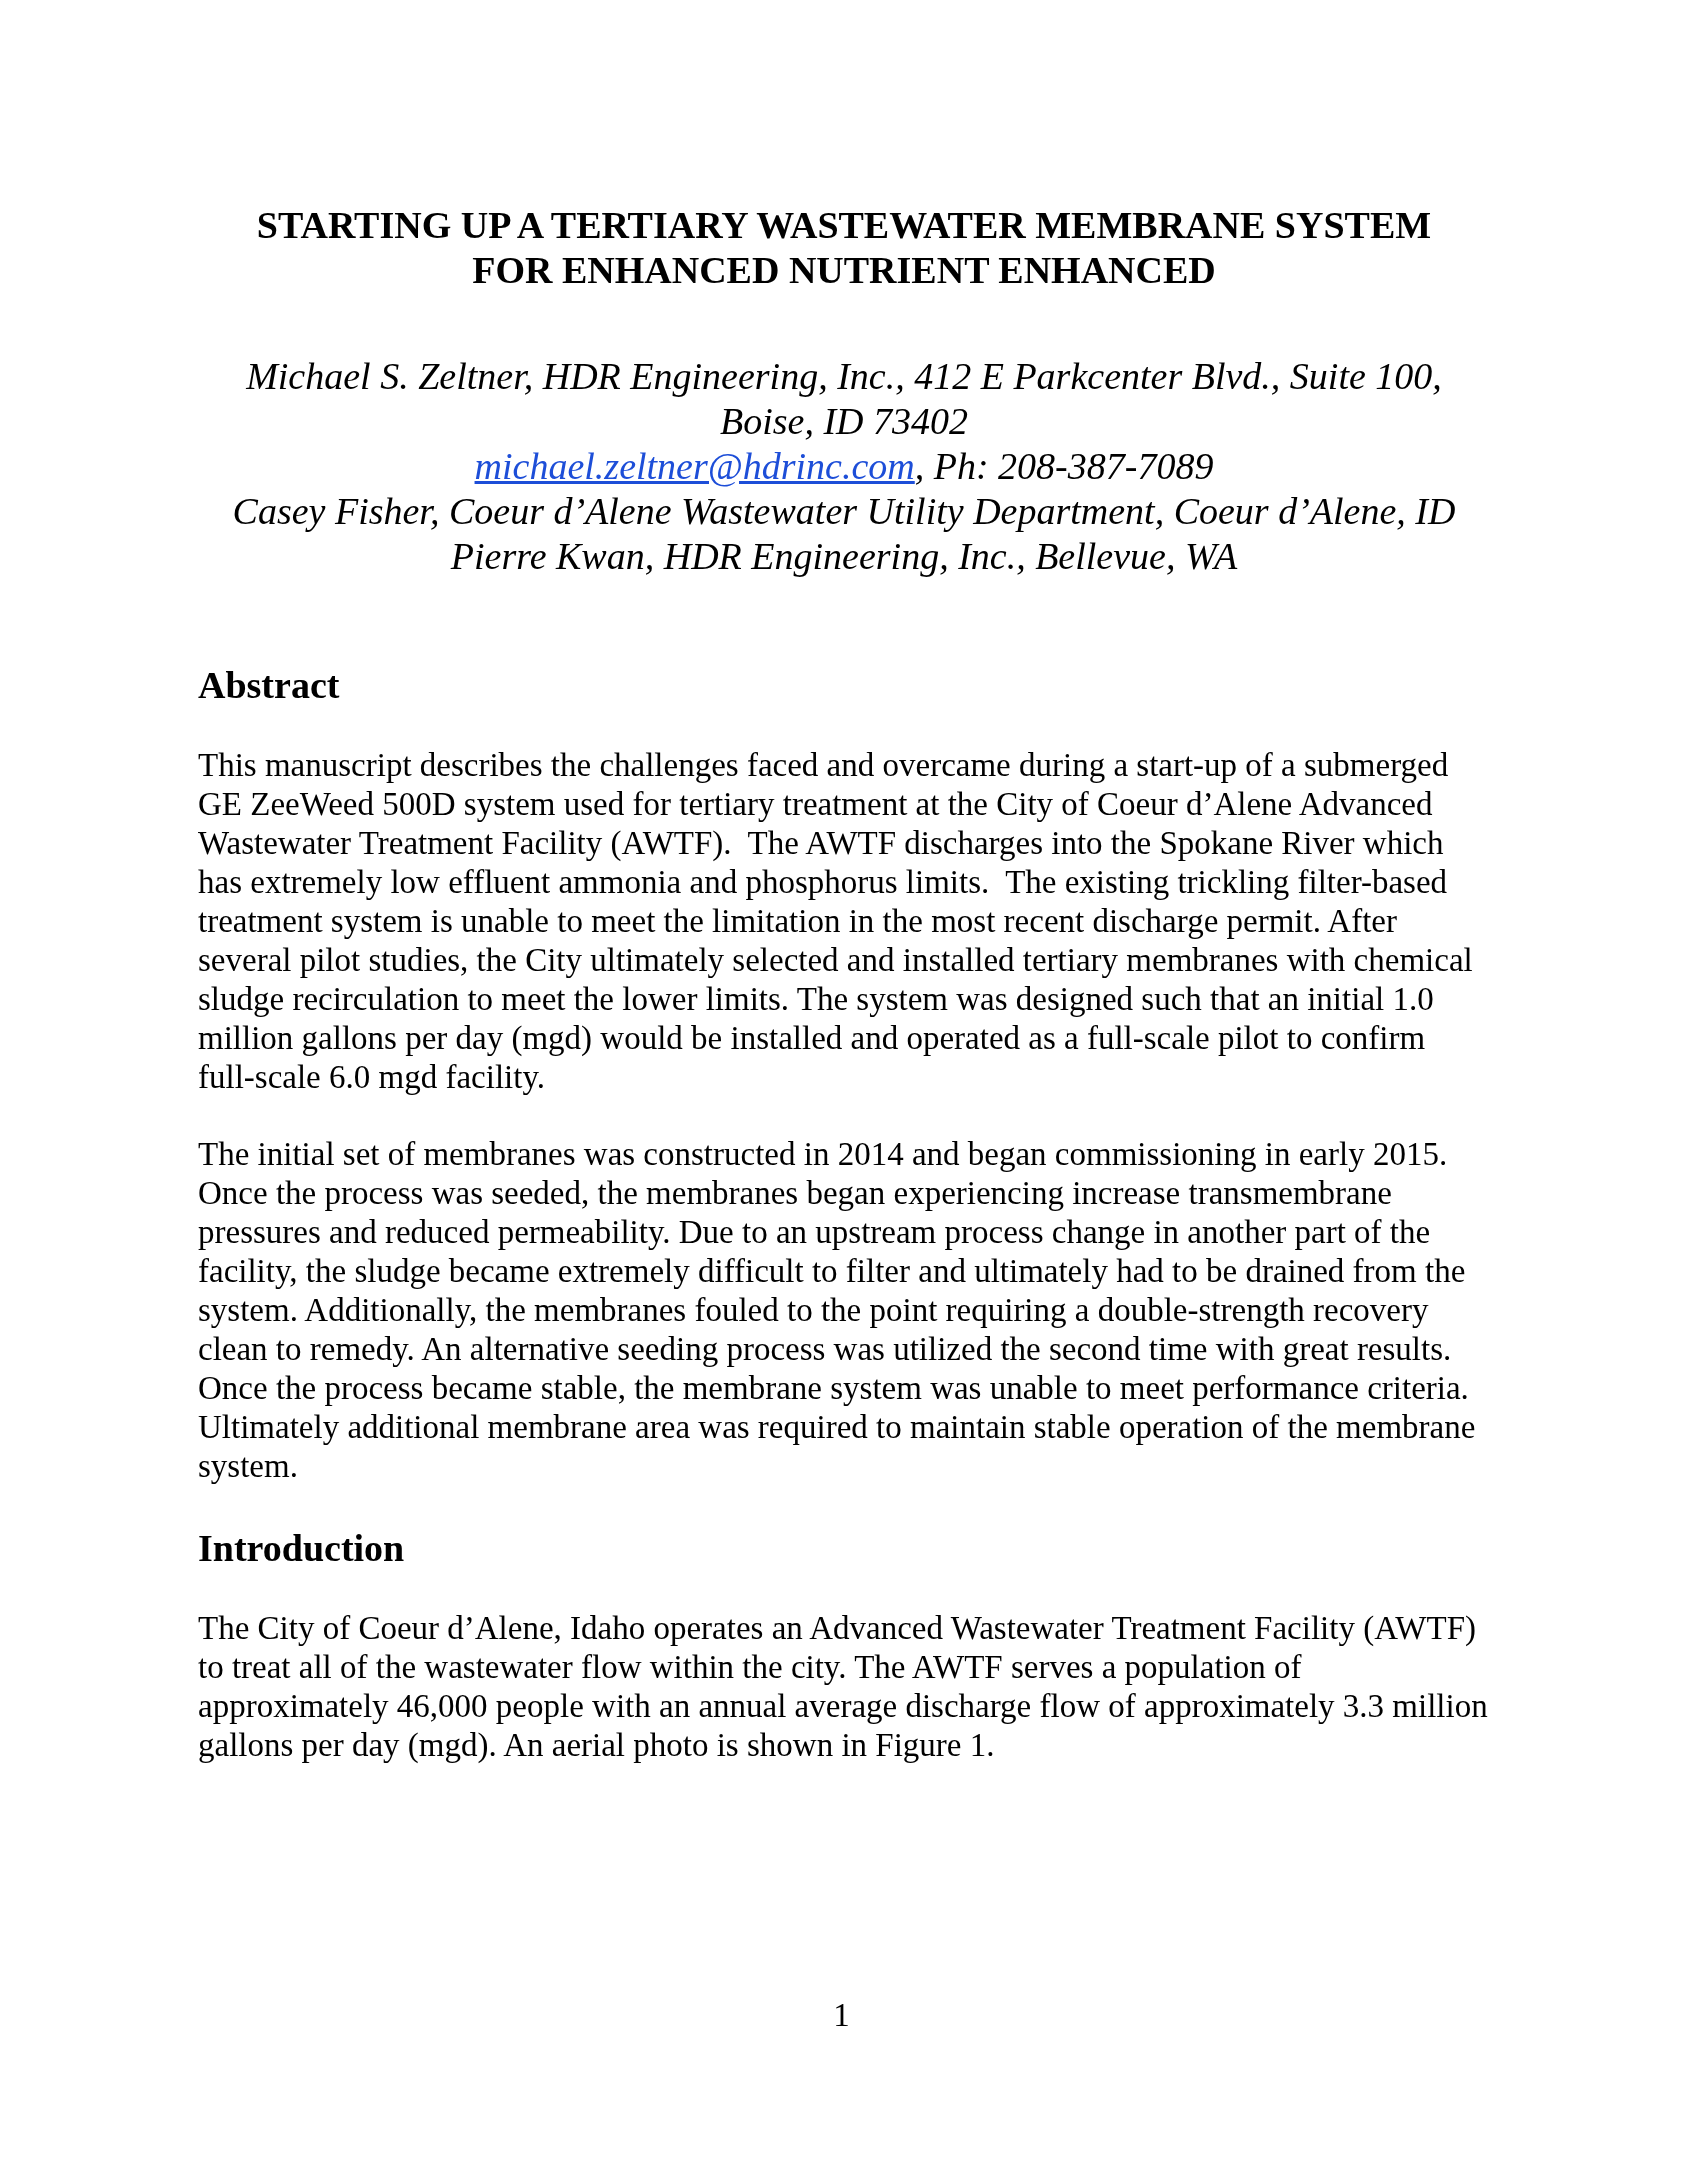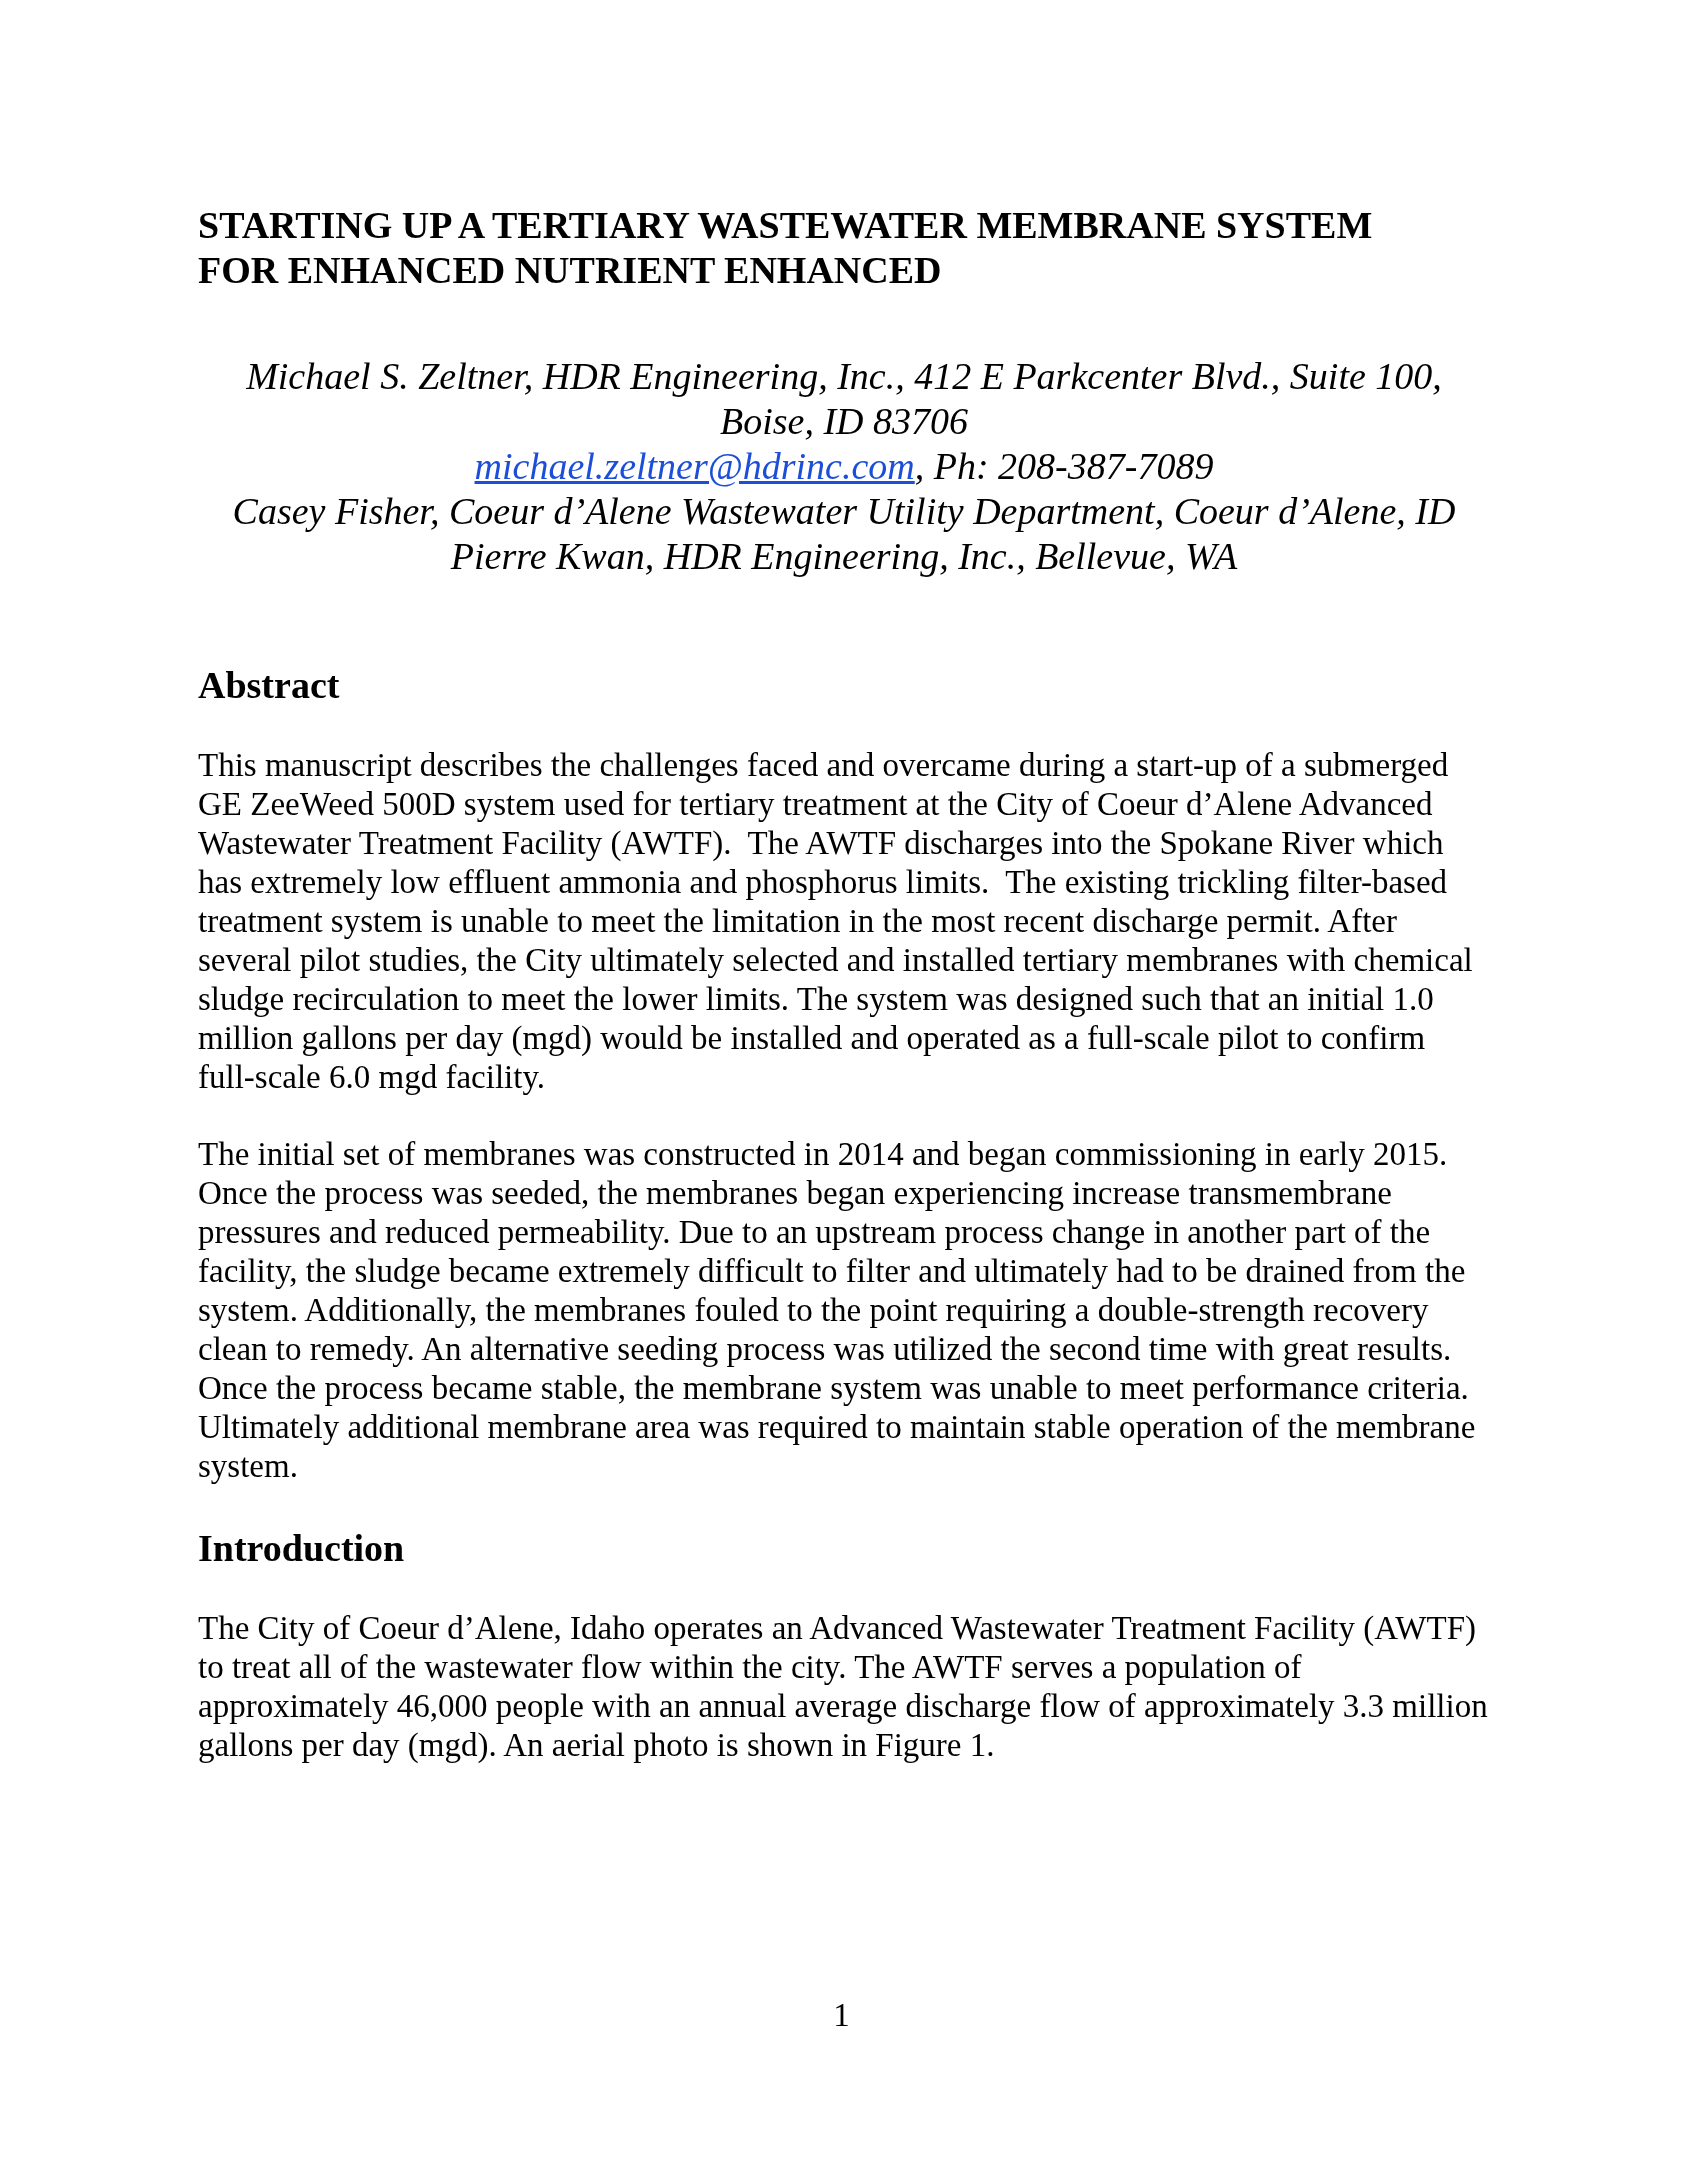--- a/index.html
+++ b/index.html
@@ -20,20 +20,21 @@
     position: absolute;
     left: 198px;
     top: 0;
     width: 1292px;
   }
   .doc-title {
     margin-top: 203px;
     font-size: 38px;
     line-height: 45px;
     font-weight: bold;
+    text-align: center;
   }
   .authors {
     margin-top: 61px;
     font-size: 38px;
     line-height: 45px;
     font-style: italic;
     text-align: center;
   }
   .authors a {
     color: #1d4ed8;
@@ -71,21 +72,21 @@
 <div class="page">
   <div class="content">
 
     <div class="doc-title">
       <div>STARTING UP A TERTIARY WASTEWATER MEMBRANE SYSTEM</div>
       <div>FOR ENHANCED NUTRIENT ENHANCED</div>
     </div>
 
     <div class="authors">
       <div>Michael S. Zeltner, HDR Engineering, Inc., 412 E Parkcenter Blvd., Suite 100,</div>
-      <div>Boise, ID 83706</div>
+      <div>Boise, ID 73402</div>
       <div><a href="#">michael.zeltner@hdrinc.com</a><span>, Ph: 208-387-7089</span></div>
       <div>Casey Fisher, Coeur d’Alene Wastewater Utility Department, Coeur d’Alene, ID</div>
       <div>Pierre Kwan, HDR Engineering, Inc., Bellevue, WA</div>
     </div>
 
     <div class="section-heading heading-abstract">Abstract</div>
 
     <p class="body-para">This manuscript describes the challenges faced and overcame during a start-up of a submerged GE ZeeWeed 500D system used for tertiary treatment at the City of Coeur d’Alene Advanced Wastewater Treatment Facility (AWTF).  The AWTF discharges into the Spokane River which has extremely low effluent ammonia and phosphorus limits.  The existing trickling filter-based treatment system is unable to meet the limitation in the most recent discharge permit. After several pilot studies, the City ultimately selected and installed tertiary membranes with chemical sludge recirculation to meet the lower limits. The system was designed such that an initial 1.0 million gallons per day (mgd) would be installed and operated as a full-scale pilot to confirm full-scale 6.0 mgd facility.</p>
 
     <p class="body-para">The initial set of membranes was constructed in 2014 and began commissioning in early 2015. Once the process was seeded, the membranes began experiencing increase transmembrane pressures and reduced permeability. Due to an upstream process change in another part of the facility, the sludge became extremely difficult to filter and ultimately had to be drained from the system. Additionally, the membranes fouled to the point requiring a double-strength recovery clean to remedy. An alternative seeding process was utilized the second time with great results. Once the process became stable, the membrane system was unable to meet performance criteria. Ultimately additional membrane area was required to maintain stable operation of the membrane system.</p>

